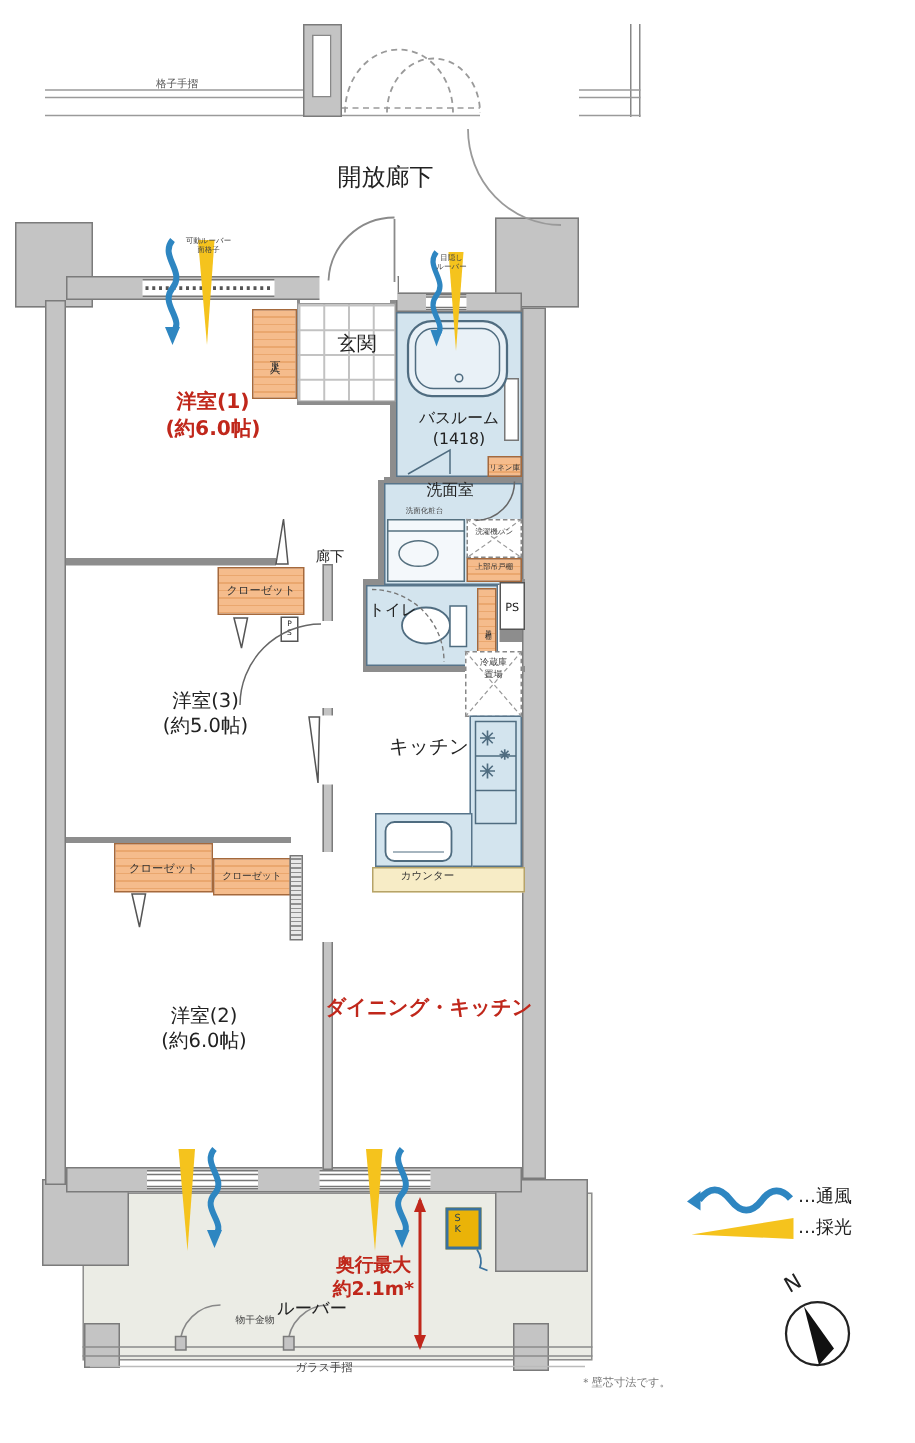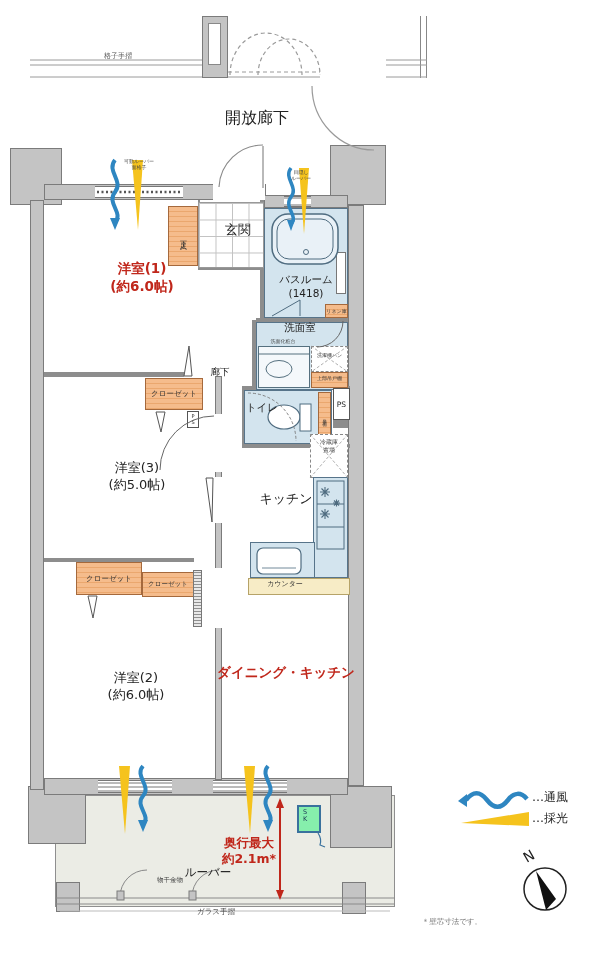--- a/index.html
+++ b/index.html
@@ -15,21 +15,21 @@
   .dashbox{background:#fff;border:1px dashed #888}
   .psbox{background:#fff;border:1px solid #555}
   .winh{background:#fff;border-top:1px solid #777;border-bottom:1px solid #777}
   .tiles{background-color:#fff;
     background-image:linear-gradient(#c2c2c2 1px,transparent 1px),linear-gradient(90deg,#c2c2c2 1px,transparent 1px);
     background-size:16.5px 16.5px;border:1px solid #999}
   .lbl{position:absolute;color:#222;text-align:center;white-space:nowrap;line-height:1.2;box-sizing:border-box}
   .red{color:#c0271b;font-weight:700}
   .vtext{writing-mode:vertical-rl;letter-spacing:1px}
   .stack{word-break:break-all;white-space:normal;line-height:1.05}
-  .sk{background:#86efac;border:2px solid #39719d}
+  .sk{background:#eab308;border:2px solid #39719d}
   .flex{display:flex;align-items:center;justify-content:center}
   svg.overlay{position:absolute;left:0;top:0;pointer-events:none}
 </style>
 </head>
 <body>
 
 <div id="cv">
 
   <div class="abs bal" style="left:55px;top:795px;width:340px;height:112px"></div>
 
@@ -310,15 +310,15 @@
     <div>奥行最大</div>
     <div>約2.1m*</div>
   </div>
   <div class="lbl" style="left:148px;top:877px;width:44px;font-size:6.5px;color:#444">物干金物</div>
   <div class="lbl" style="left:190px;top:907px;width:52px;font-size:7.5px;color:#444">ガラス手摺</div>
 
   <div class="lbl" style="left:532px;top:790px;width:70px;font-size:12px;text-align:left">…通風</div>
   <div class="lbl" style="left:532px;top:811px;width:70px;font-size:12px;text-align:left">…採光</div>
   <div class="lbl" style="left:518px;top:848px;width:22px;font-size:14px;transform:rotate(-30deg)">N</div>
 
-  <div class="lbl" style="left:372px;top:917px;width:110px;font-size:7.5px;color:#777;text-align:right">＊壁芯寸法です。</div>
+  <div class="lbl" style="left:362px;top:917px;width:110px;font-size:7.5px;color:#777;text-align:center">＊壁芯寸法です。</div>
 
 </div>
 
 </body></html>

